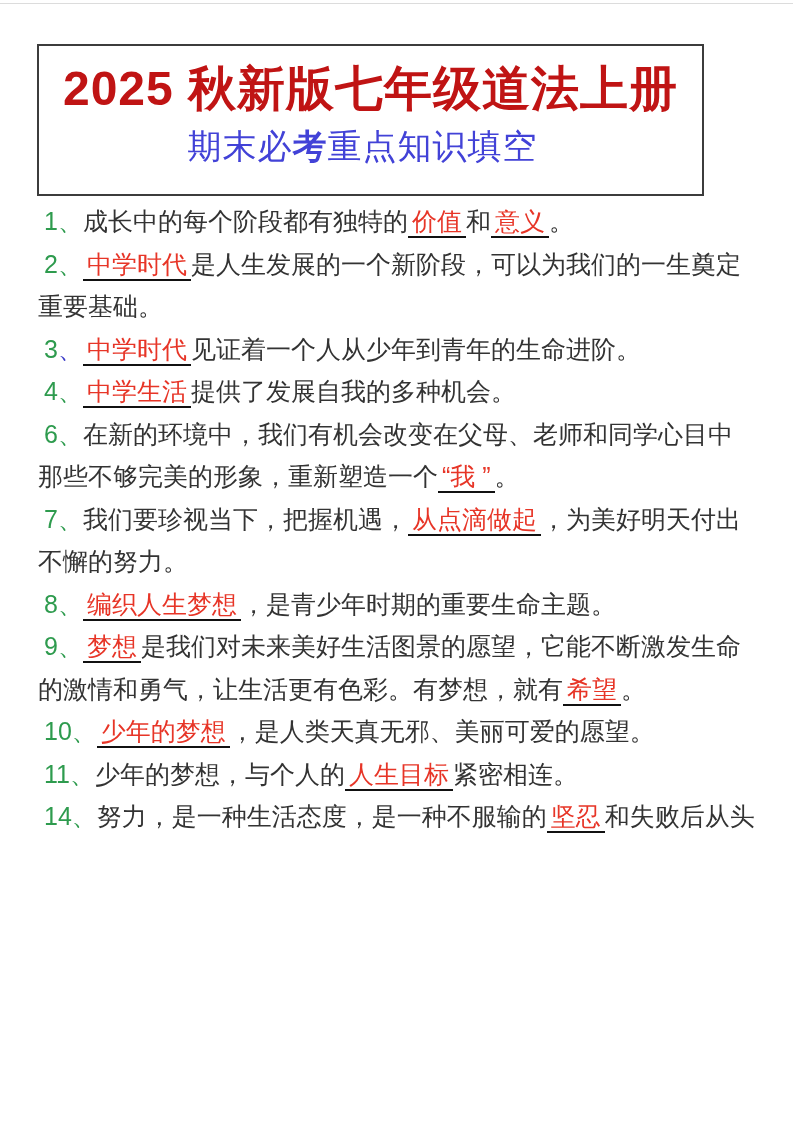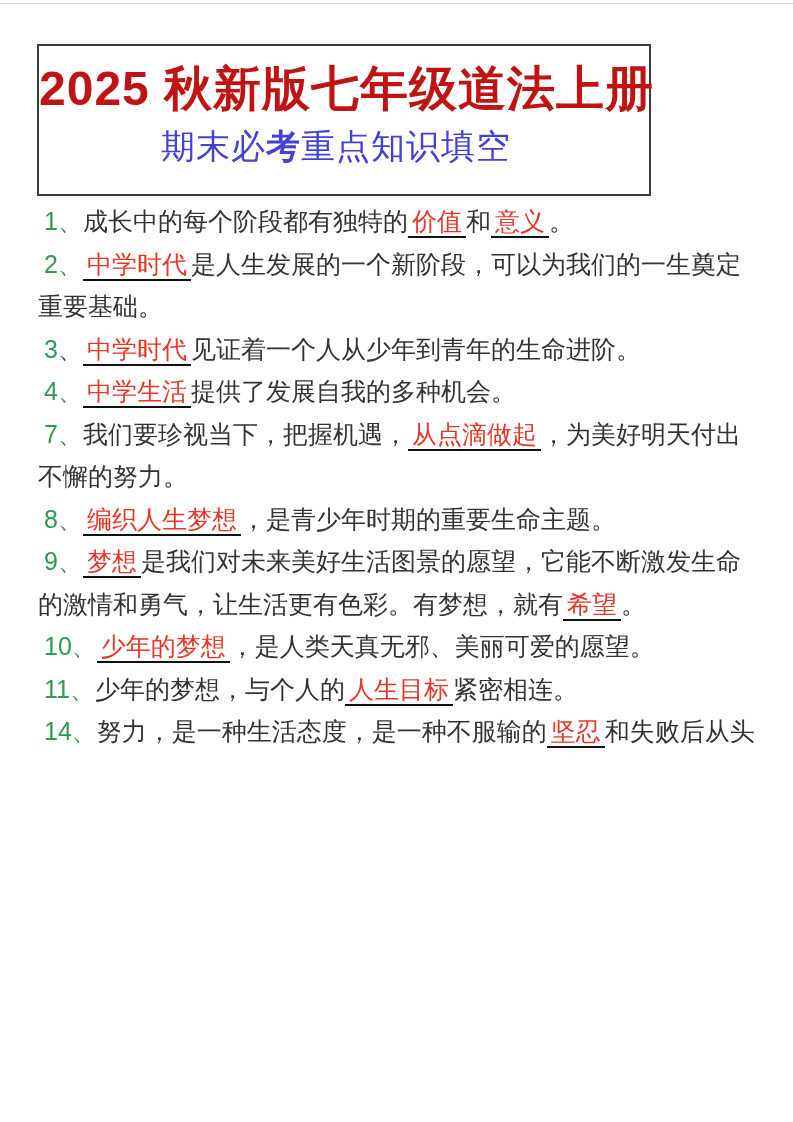--- a/index.html
+++ b/index.html
@@ -22,21 +22,21 @@
     overflow: hidden;
   }
   .top-hairline {
     position: absolute;
     top: 3px; left: 0; width: 793px; height: 0;
     border-top: 1px solid #dcdcdc;
   }
   .header-box {
     position: absolute;
     left: 37px; top: 44px;
-    width: 614px; height: 152px;
+    width: 667px; height: 152px;
     border: 2px solid var(--box-border);
     background: #ffffff;
     text-align: center;
   }
   .page-title {
     margin: 14px 0 0 0;
     font-size: 48px;
     line-height: 58px;
     font-weight: bold;
     color: var(--title-red);
@@ -78,19 +78,20 @@
 <div class="header-box">
   <h1 class="page-title">2025 秋新版七年级道法上册</h1>
   <h2 class="page-subtitle" id="subtitle"><span class="">期末必</span><span class="bold-char">考</span><span class="">重点知识填空</span></h2>
 </div>
 
 <div class="items" id="items">
     <p class="item"><span class="num">1</span><span class="num">、</span><span class="plain">成长中的每个阶段都有独特的</span><span class="blank">价值</span><span class="plain">和</span><span class="blank">意义</span><span class="plain">。</span></p>
     <p class="item"><span class="num">2</span><span class="num">、</span><span class="blank">中学时代</span><span class="plain">是人生发展的一个新阶段，可以为我们的一生奠定重要基础。</span></p>
     <p class="item"><span class="num">3</span><span class="num" style="color: rgb(60, 60, 200);">、</span><span class="blank">中学时代</span><span class="plain">见证着一个人从少年到青年的生命进阶。</span></p>
     <p class="item"><span class="num">4</span><span class="num">、</span><span class="blank">中学生活</span><span class="plain">提供了发展自我的多种机会。</span></p>
+    <p class="item"><span class="num">6</span><span class="num">、</span><span class="plain">在新的环境中，我们有机会改变在父母、老师和同学心目中那些不够完美的形象，重新塑造一个</span><span class="blank">“我 ”</span><span class="plain">。</span></p>
     <p class="item"><span class="num">7</span><span class="num">、</span><span class="plain">我们要珍视当下，把握机遇，</span><span class="blank">从点滴做起</span><span class="plain">，为美好明天付出不懈的努力。</span></p>
     <p class="item"><span class="num">8</span><span class="num">、</span><span class="blank">编织人生梦想</span><span class="plain">，是青少年时期的重要生命主题。</span></p>
     <p class="item"><span class="num">9</span><span class="num">、</span><span class="blank">梦想</span><span class="plain">是我们对未来美好生活图景的愿望，它能不断激发生命的激情和勇气，让生活更有色彩。有梦想，就有</span><span class="blank">希望</span><span class="plain">。</span></p>
     <p class="item"><span class="num">10</span><span class="num">、</span><span class="blank">少年的梦想</span><span class="plain">，是人类天真无邪、美丽可爱的愿望。</span></p>
     <p class="item"><span class="num">11</span><span class="num">、</span><span class="plain">少年的梦想，与个人的</span><span class="blank">人生目标</span><span class="plain">紧密相连。</span></p>
     <p class="item"><span class="num">14</span><span class="num">、</span><span class="plain">努力，是一种生活态度，是一种不服输的</span><span class="blank">坚忍</span><span class="plain">和失败后从头</span></p>
   </div>
 
 </body></html>

